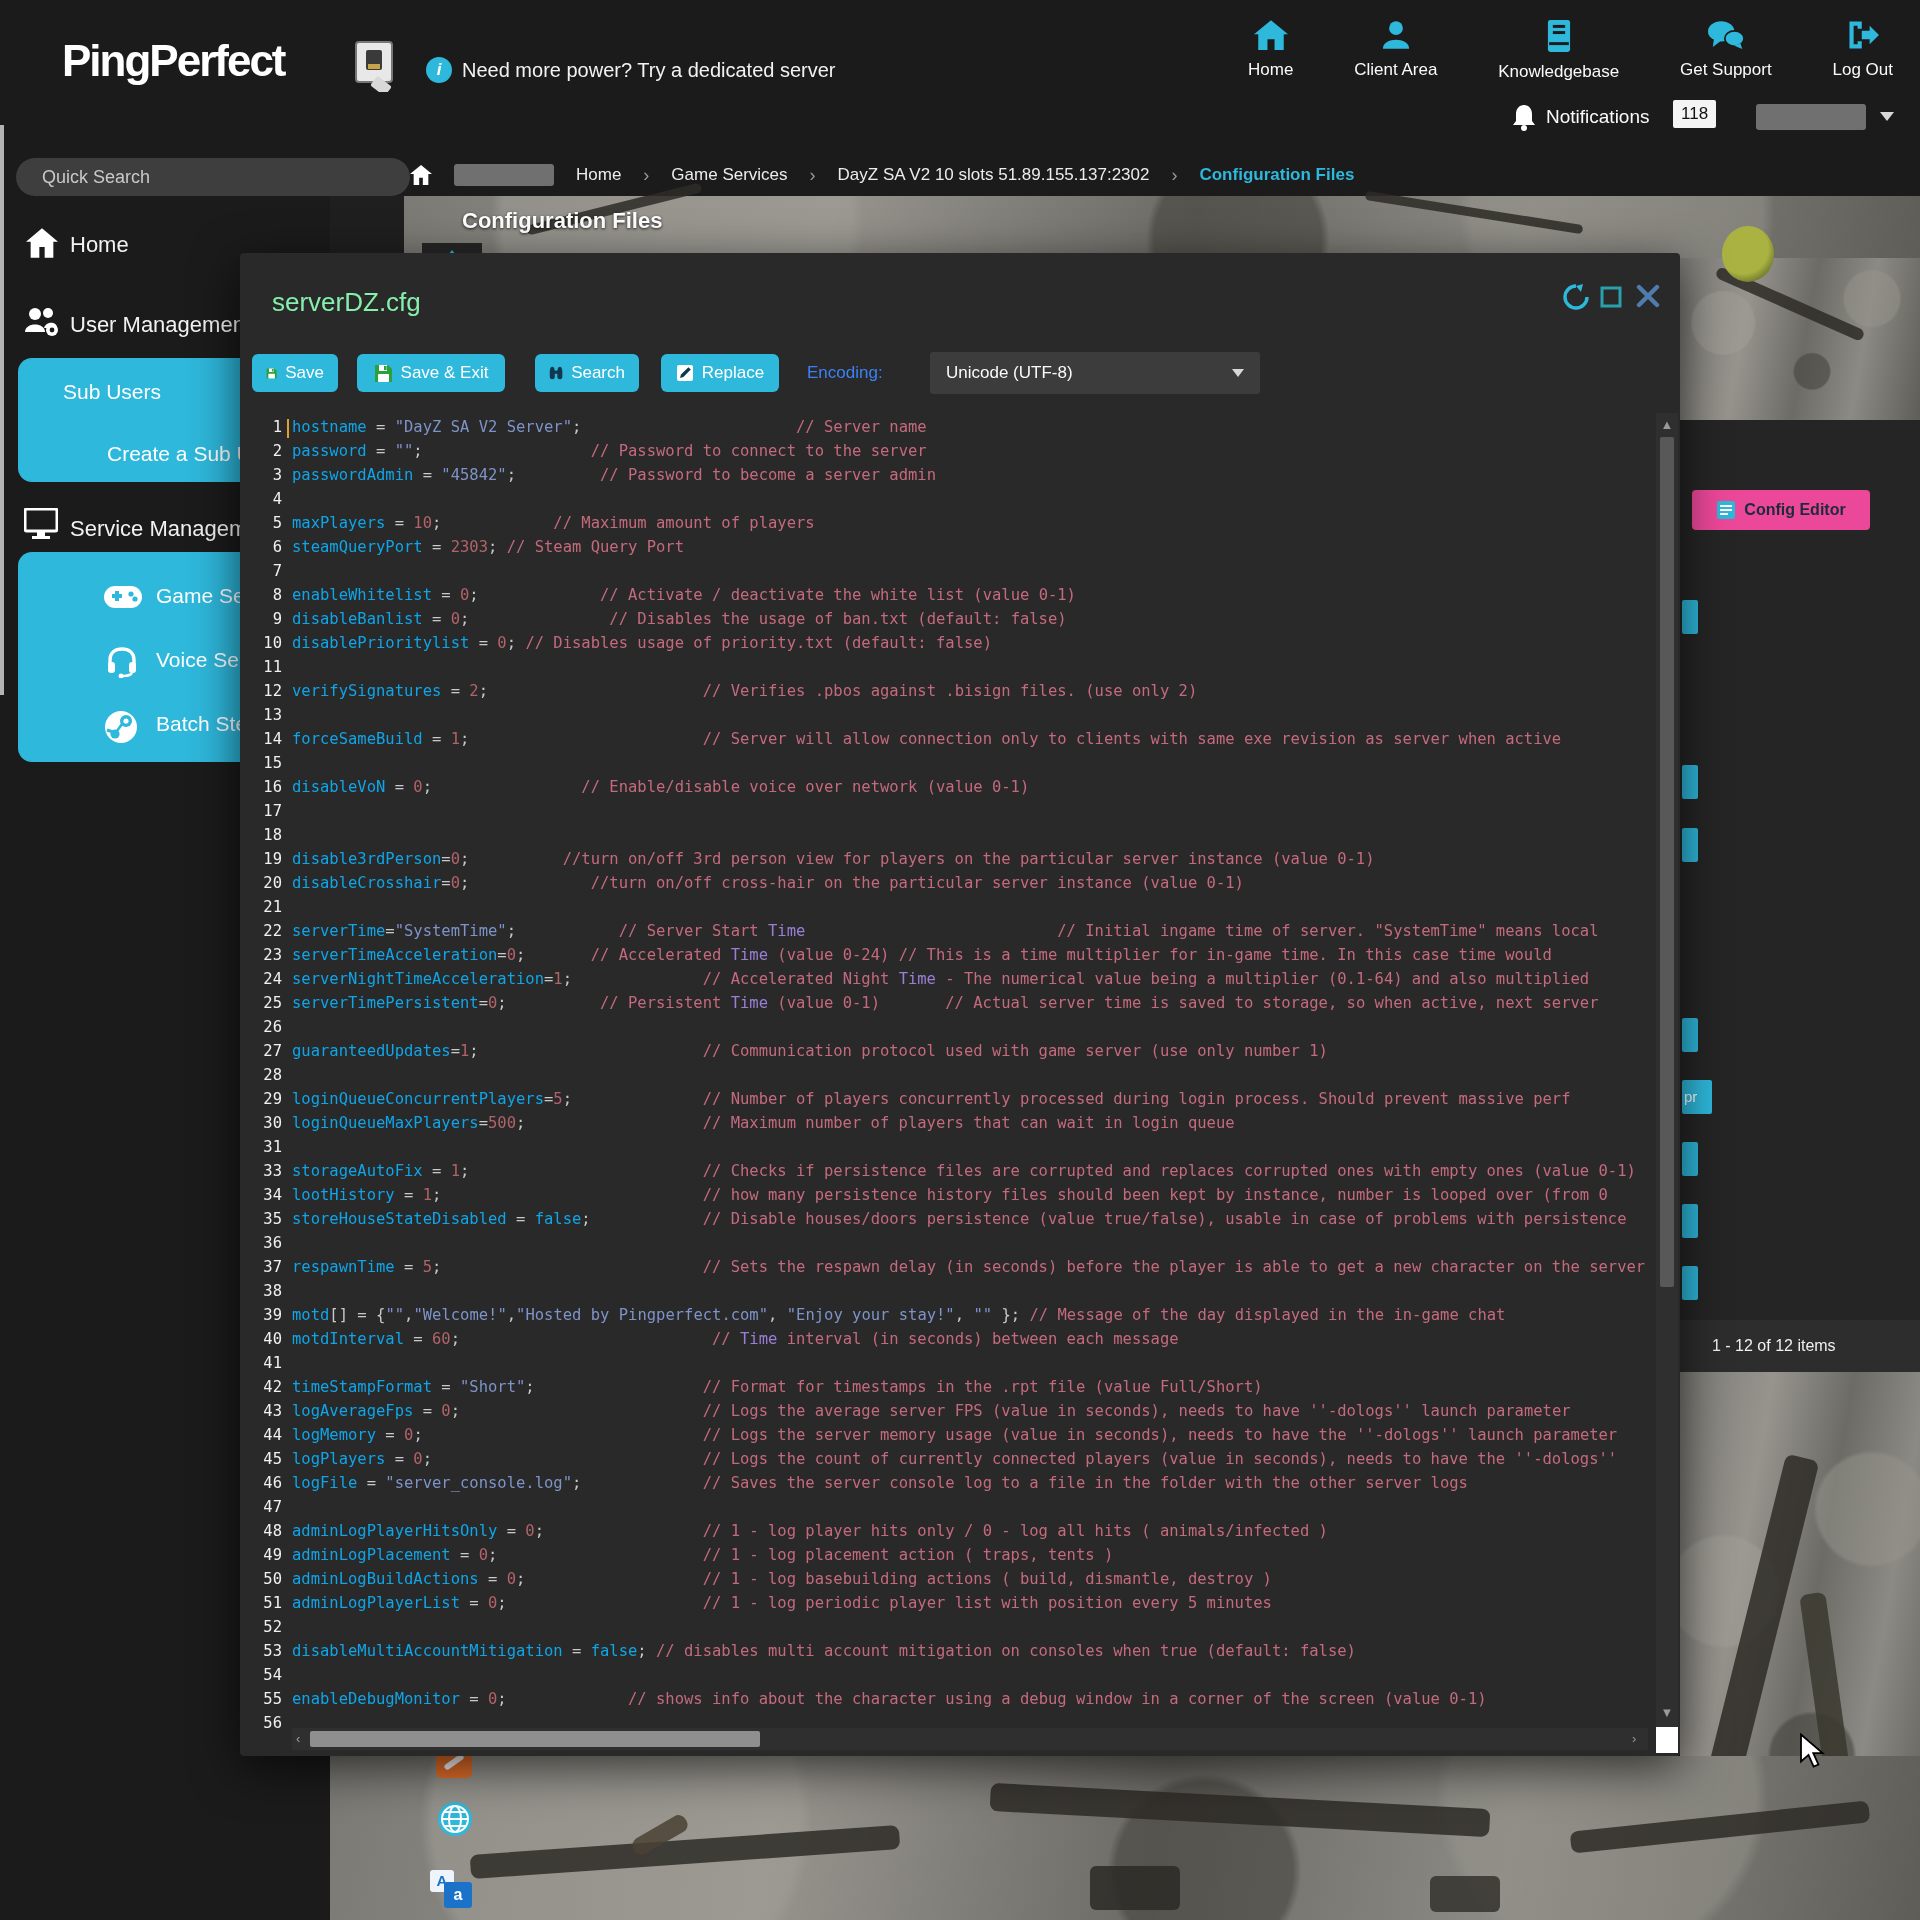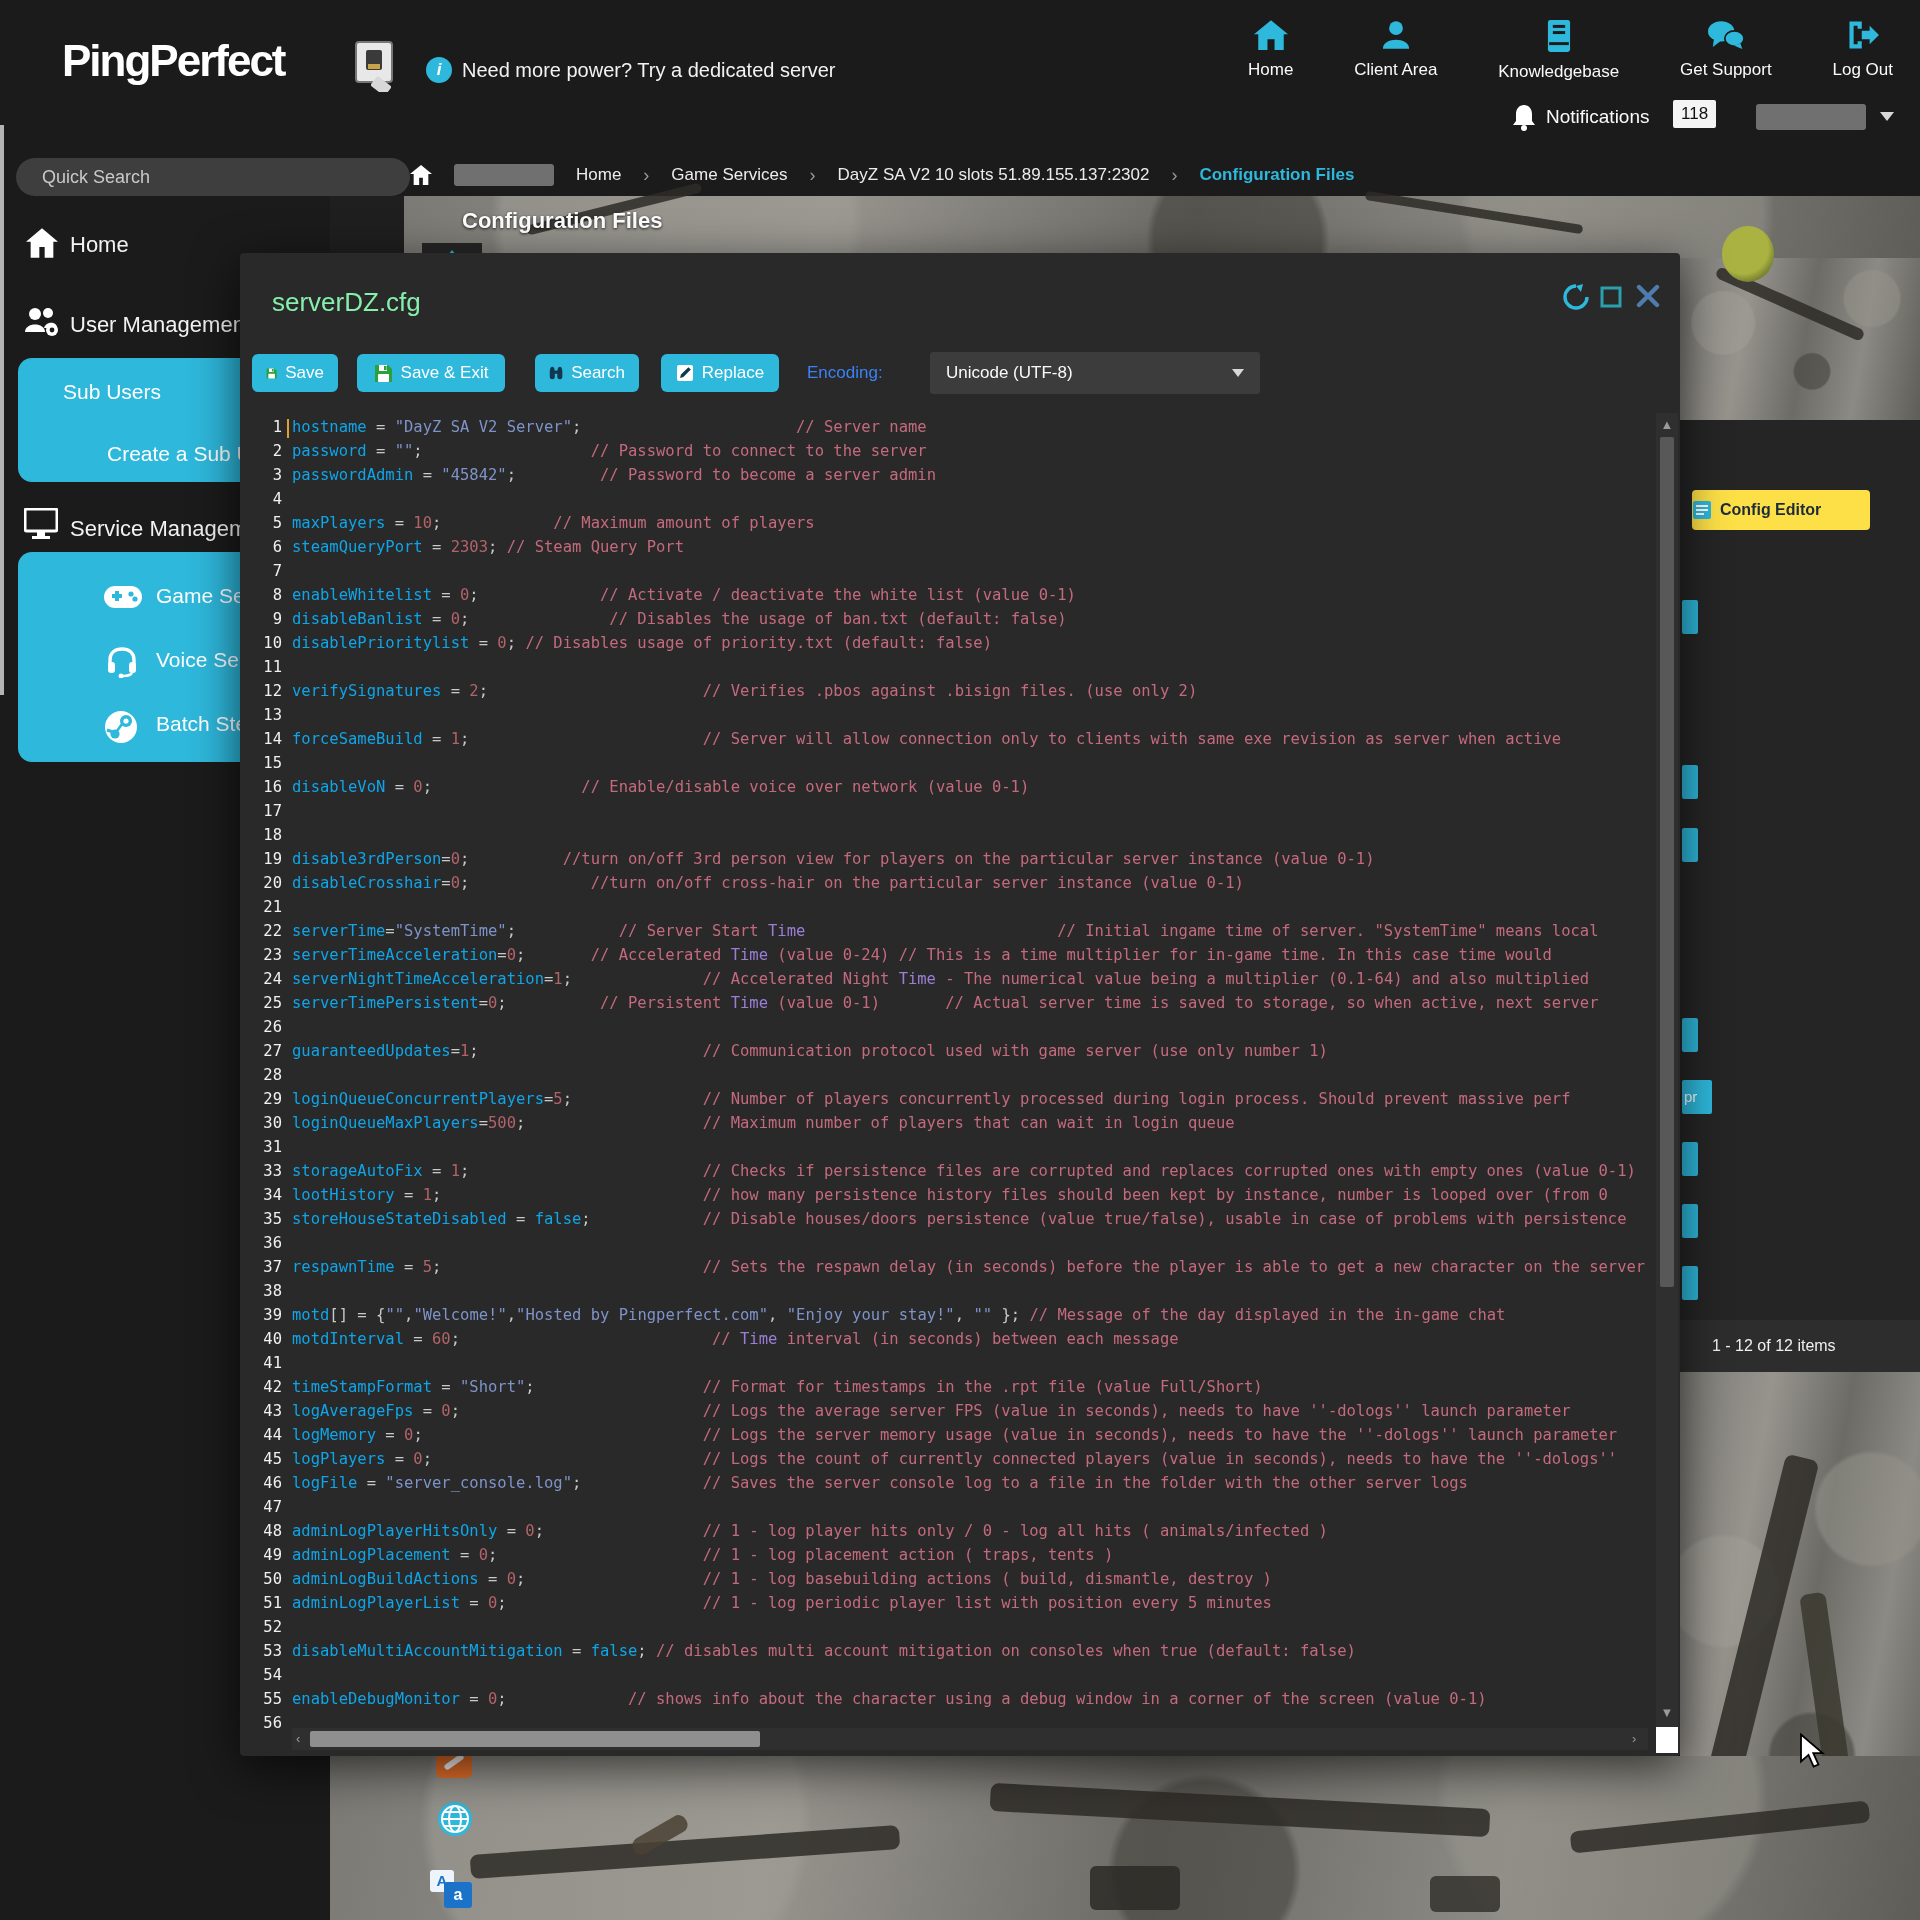--- a/index.html
+++ b/index.html
@@ -210,22 +210,22 @@
       <circle cx="17" cy="17" r="16" fill="#fff"></circle>
       <circle cx="22" cy="11" r="6" fill="#2eb8dc"></circle>
         <circle cx="22" cy="11" r="2.6" fill="#fff"></circle>
       <circle cx="11" cy="24" r="4.6" fill="#2eb8dc"></circle>
       <path d="M3 20 L12 23" stroke="#2eb8dc" stroke-width="3"></path>
       <path d="M13 21 L18 14" stroke="#2eb8dc" stroke-width="2.6"></path>
     </svg>
     <div class="abs side-label" style="left:138px;top:160px;">Batch Steam Updates</div>
   </div>
 
-  <div class="abs" style="left:1692px;top:490px;width:178px;height:40px;background:#fde047;border-radius:4px;z-index:3;
-       display:flex;align-items:center;justify-content:flex-start;gap:8px;">
+  <div class="abs" style="left:1692px;top:490px;width:178px;height:40px;background:#ec4899;border-radius:4px;z-index:3;
+       display:flex;align-items:center;justify-content:center;gap:8px;">
     <svg width="20" height="20" viewBox="0 0 20 20">
       <rect x="1" y="1" width="18" height="18" rx="2" fill="#2eb8dc"></rect>
       <rect x="4" y="5" width="12" height="2" fill="#fff"></rect>
         <rect x="4" y="9" width="12" height="2" fill="#fff"></rect>
         <rect x="4" y="13" width="8" height="2" fill="#fff"></rect>
     </svg>
     <span style="color:#1c2b3a;font-size:16px;font-weight:bold;">Config Editor</span>
   </div>
   <div id="slivers">
       <div class="sliver" style="top: 600px; z-index: 3;"></div>

